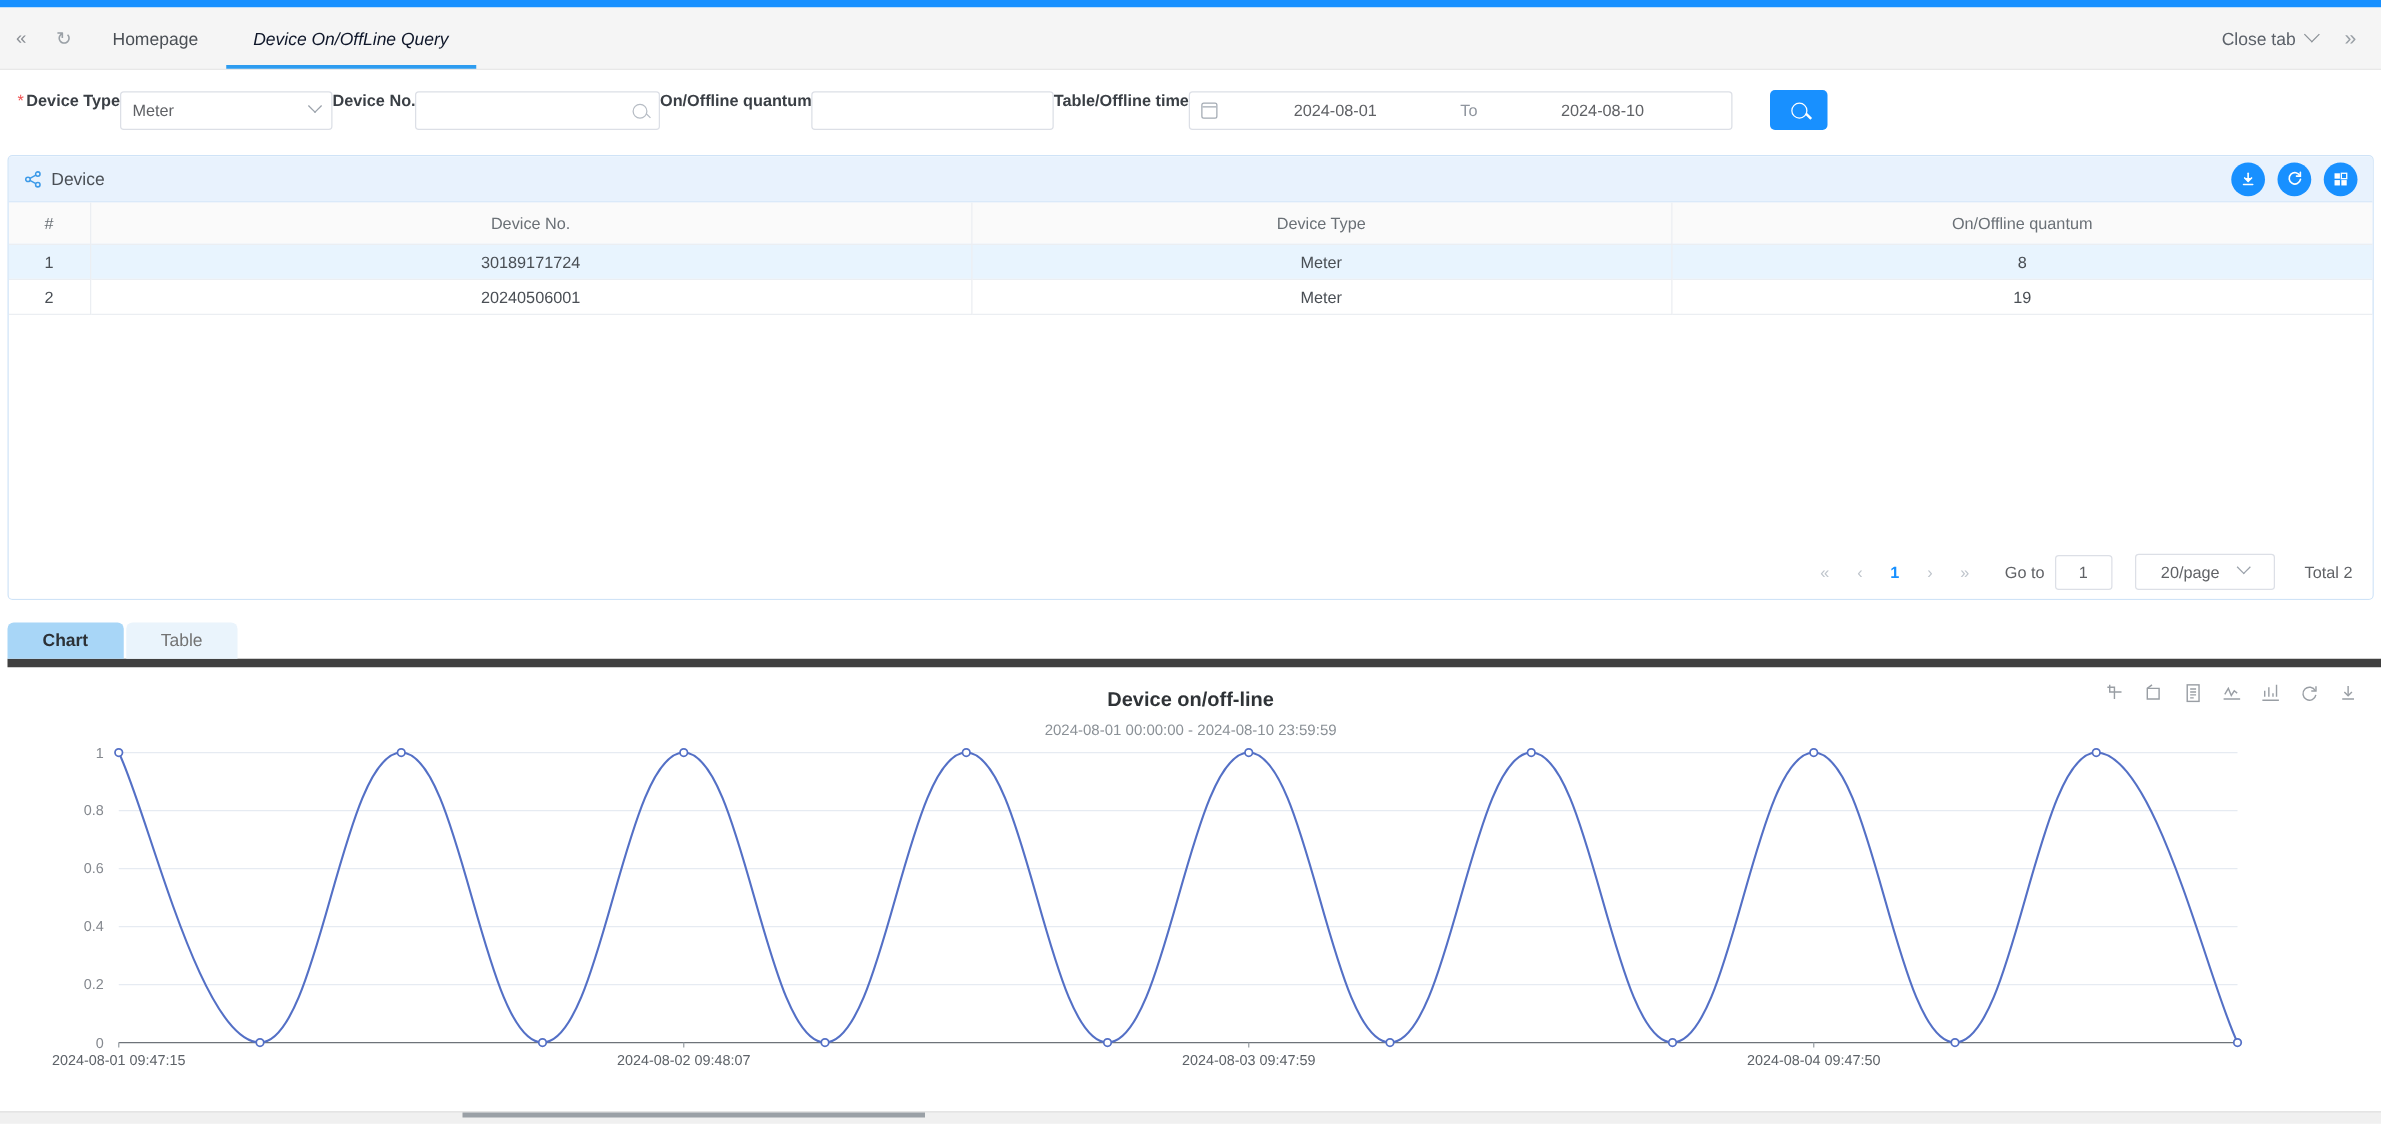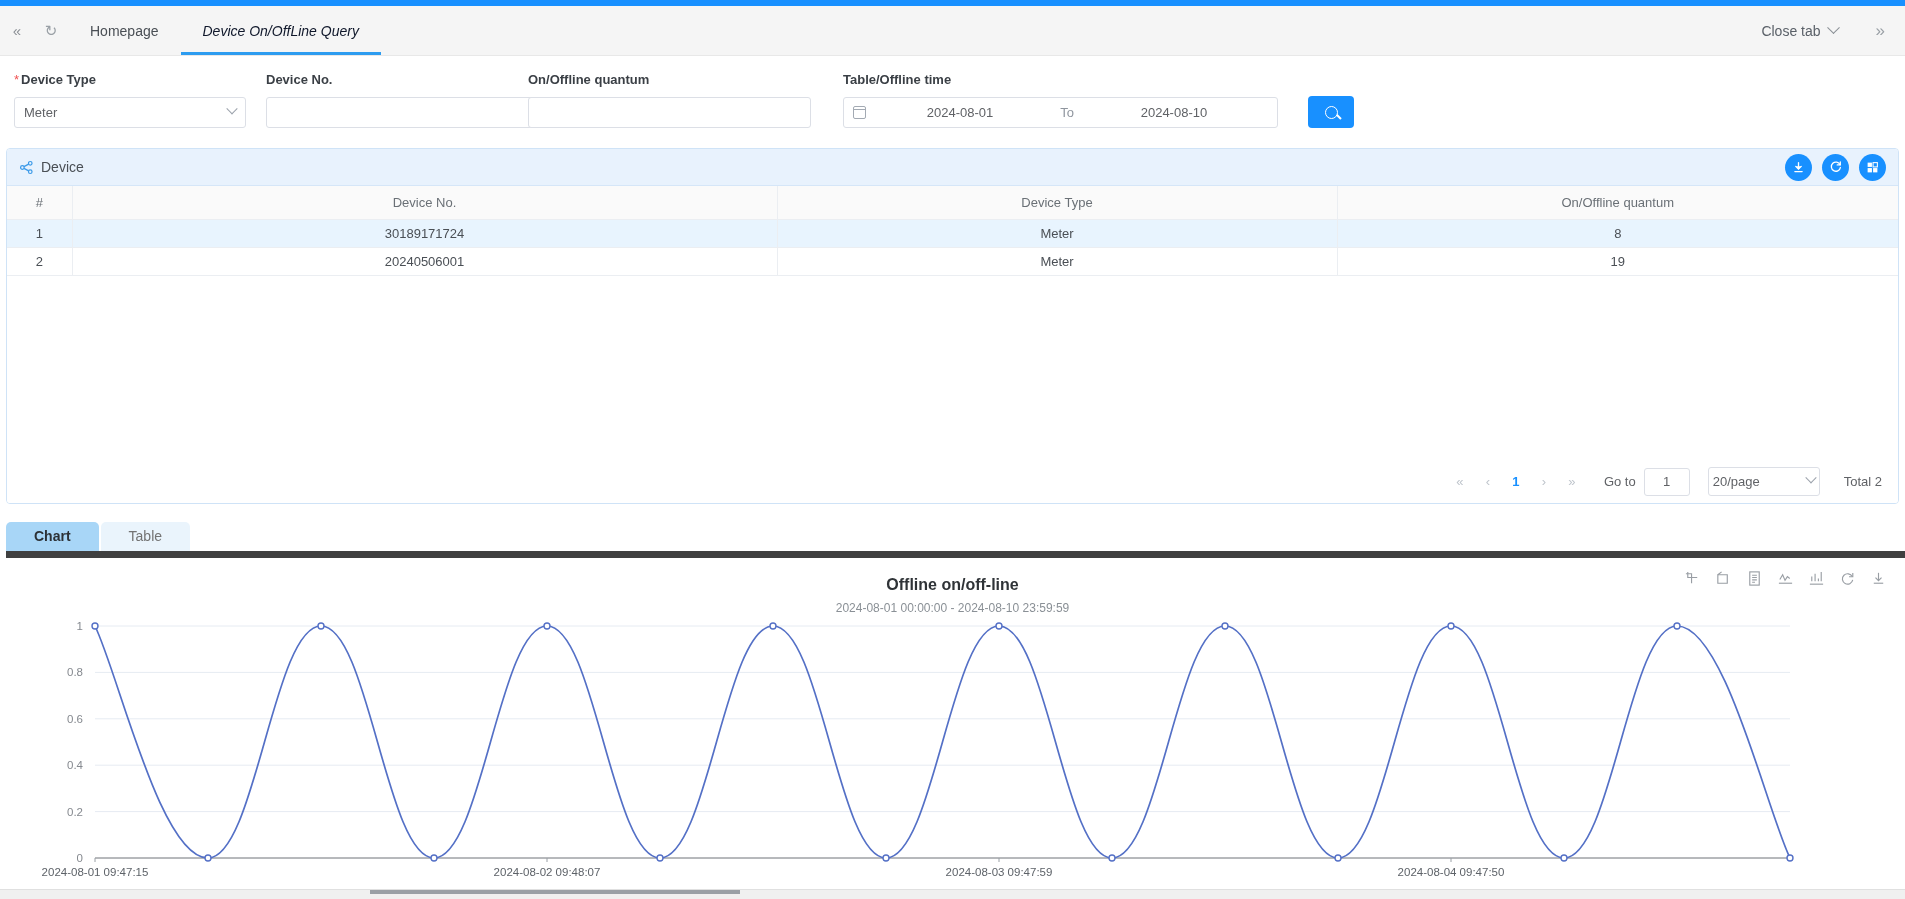--- a/index.html
+++ b/index.html
@@ -53,21 +53,21 @@
     content: "";
     position: absolute;
     left: 0; right: 0; bottom: 0;
     height: 3px;
     background: #2d9cf0;
   }
   .tabbar-right {
     margin-left: auto;
     display: flex; align-items: center;
     padding-right: 10px;
-    gap: 22px;
+    gap: 6px;
   }
   .close-tab {
     font-size: 14px;
     color: #5a6068;
     cursor: pointer;
     display: flex; align-items: center; gap: 8px;
     padding: 0 6px;
   }
   .chev-down {
     display: inline-block;
@@ -83,21 +83,21 @@
   
   .query-form {
     background: #fff;
     padding: 16px 14px 14px 14px;
     display: flex;
     align-items: flex-end;
     gap: 0;
   }
   .field {
     display: flex;
-    flex-direction: column;
+    flex-direction: row;
   }
   .field-label {
     font-size: 13px;
     font-weight: bold;
     color: #3a3f45;
     margin-bottom: 9px;
     height: 16px;
     line-height: 16px;
     white-space: nowrap;
   }
@@ -258,21 +258,21 @@
   .goto-input {
     width: 46px; height: 28px;
     border: 1px solid #dcdfe6; border-radius: 3px;
     text-align: center; line-height: 26px;
     color: #606266;
   }
   .page-size {
     width: 112px; height: 29px;
     border: 1px solid #dcdfe6; border-radius: 3px;
     display: flex; align-items: center;
-    padding: 0 4px; margin-left: 18px;
+    padding: 0 20px; margin-left: 18px;
     color: #606266; cursor: pointer;
   }
   .total-label { margin-left: 24px; color: #606266; }
 
   
   .chart-tabs {
     display: flex;
     align-items: flex-end;
     margin: 18px 0 0 6px;
     border-bottom: 7px solid #404040;
@@ -485,21 +485,21 @@
     <div class="total-label">Total 2</div>
   </div>
 </div>
 
 <div class="chart-tabs">
   <div class="ctab active">Chart</div>
   <div class="ctab">Table</div>
 </div>
 
 <div class="chart-wrap">
-  <div class="chart-title">Offline on/off-line</div>
+  <div class="chart-title">Device on/off-line</div>
   <div class="chart-sub">2024-08-01 00:00:00 - 2024-08-10 23:59:59</div>
 
   <div class="chart-toolbar">
     <svg width="17" height="17" viewBox="0 0 18 18" fill="none" stroke="#999ea4" stroke-width="1.2">
       <path d="M4 2 V8 H14"></path>
         <path d="M2 4 H8 V14"></path>
     </svg>
     <svg width="17" height="17" viewBox="0 0 18 18" fill="none" stroke="#999ea4" stroke-width="1.2">
       <path d="M3 5 H13 V14 H3 Z"></path>
         <path d="M3 5 L7 2"></path>

